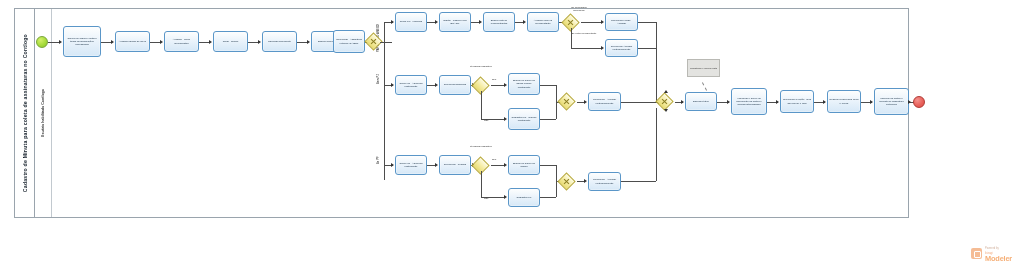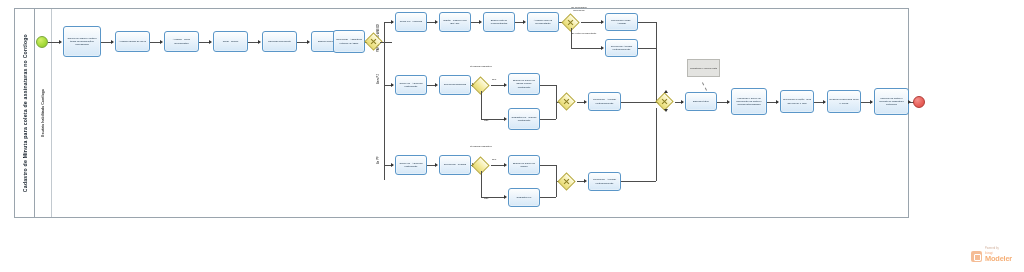--- a/index.html
+++ b/index.html
@@ -69,21 +69,21 @@
 
   
   .anno{position:absolute;box-sizing:border-box;background:#e3e3e0;
         border:1px solid #b9b9b4;display:flex;align-items:center;
         justify-content:center;text-align:center;padding:1px;}
   .anno span{font-size:2.4px;line-height:1.25;color:#3a3a3a;}
   .anno-line{position:absolute;border-top:.7px dashed #8a8a8a;}
 
   
   .brand{position:absolute;right:12px;bottom:10px;display:flex;
-         align-items:flex-end;gap:3px;opacity:.85;}
+         gap:3px;opacity:.85;}
   .brand-cube{width:11px;height:11px;border-radius:2px;
               background:#f4b183;position:relative;}
   .brand-cube::after{content:"";position:absolute;left:2.6px;top:2.6px;
               width:5.8px;height:5.8px;border:1.1px solid #fff;border-radius:1px;}
   .brand-txt{display:flex;flex-direction:column;line-height:1;}
   .brand-pow{font-size:2.6px;color:#c9a38c;margin-bottom:1px;}
   .brand-biz{font-size:3px;color:#f0a070;}
   .brand-mod{font-size:7.4px;font-weight:bold;color:#f4a261;letter-spacing:-.2px;}
 </style>
 </head>

